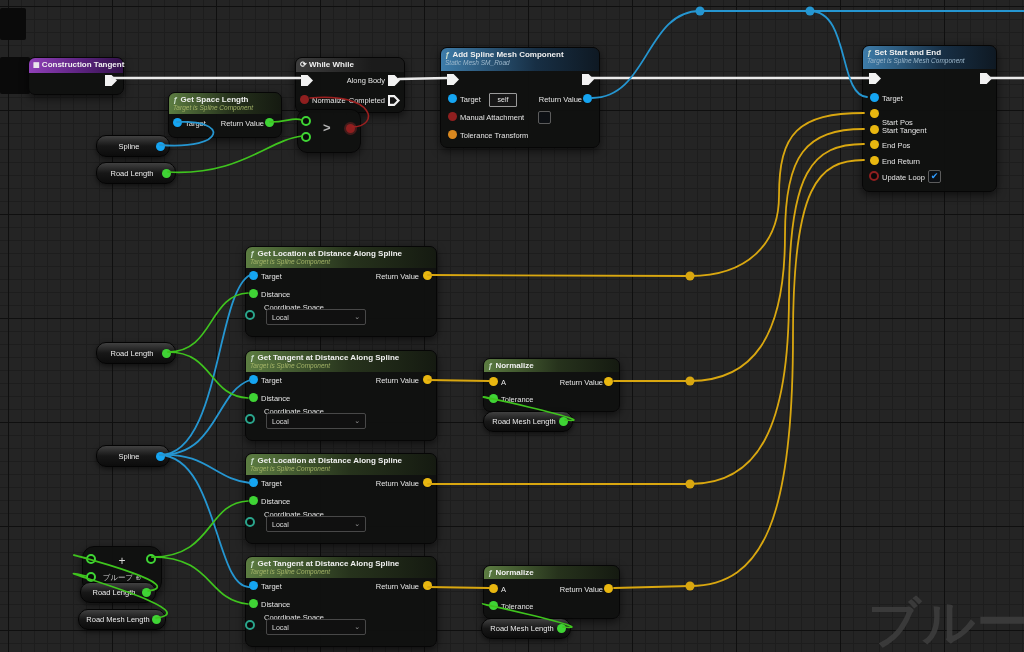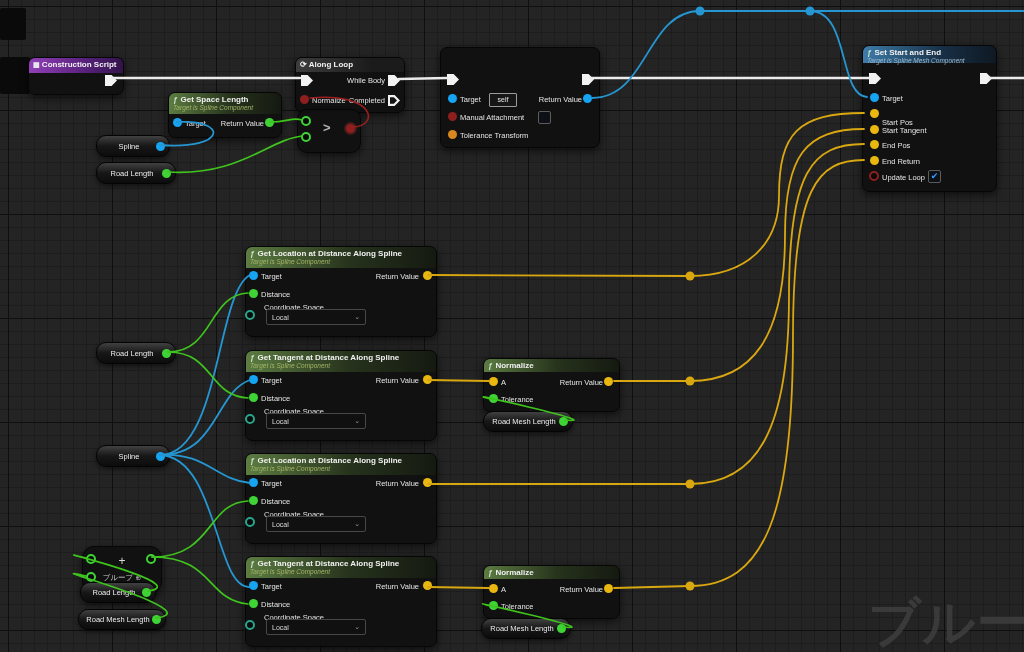--- a/index.html
+++ b/index.html
@@ -57,74 +57,78 @@
 <body>
 
 <div id="watermark">ブループ</div>
 
 <div class="blackbox" style="left:0;top:8px;width:26px;height:32px"></div>
 <div class="blackbox" style="left:0;top:57px;width:30px;height:37px"></div>
 
 <div class="node" style="left:28px;top:57px;width:94px;height:36px">
   <div class="nhead purple" style="height:15px">
     <div class="t"><span style="font-size:7px">▦</span>
-      <span>Construction Script</span></div>
+      <span>Construction Tangent</span></div>
   </div>
   <div class="exec" style="left:76px;top:17px"></div>
 </div>
 
 <div class="node" style="left:168px;top:92px;width:112px;height:44px">
   <div class="nhead green" style="height:21px">
     <div class="t"><span class="fx">ƒ</span><span>Get Space Length</span></div>
     <div class="s">Target is Spline Component</div>
   </div>
   <div class="dot" style="left:4px;top:25px;background:var(--pin-object)"></div>
   <div class="plabel" style="left:16px;top:26px">Target</div>
   <div class="dot" style="left:96px;top:25px;background:var(--pin-float)"></div>
   <div class="plabel" style="right:17px;top:26px">Return Value</div>
 </div>
 
 <div class="node" style="left:295px;top:57px;width:108px;height:54px">
   <div class="nhead plain" style="height:14px">
     <div class="t"><span style="font-size:8px">⟳</span>
-      <span>Along Loop</span></div>
+      <span>While While</span></div>
   </div>
   <div class="exec" style="left:5px;top:17px"></div>
-  <div class="plabel" style="right:19px;top:18px">While Body</div>
+  <div class="plabel" style="right:19px;top:18px">Along Body</div>
   <div class="exec" style="left:92px;top:17px"></div>
   <div class="dot" style="left:4px;top:37px;background:var(--pin-bool)"></div>
   <div class="plabel" style="left:16px;top:38px">Normalize</div>
   <div class="plabel" style="right:19px;top:38px">Completed</div>
   <div class="exec hollow" style="left:92px;top:37px"></div>
 </div>
 
 <div class="node" style="left:297px;top:109px;width:62px;height:42px;border-radius:10px">
   <div class="ring" style="left:3px;top:6px;border-color:var(--pin-float)"></div>
   <div class="ring" style="left:3px;top:22px;border-color:var(--pin-float)"></div>
   <div class="plabel" style="left:25px;top:13px;font-size:13px;color:#b4b4b4;font-weight:bold">&gt;</div>
   <div class="dot" style="left:48px;top:14px;background:var(--pin-bool);box-shadow:0 0 0 2px rgba(130,40,40,.45)"></div>
 </div>
 
 <div class="node" style="left:440px;top:47px;width:158px;height:99px">
+  <div class="nhead blue" style="height:23px">
+    <div class="t"><span class="fx">ƒ</span><span>Add Spline Mesh Component</span></div>
+    <div class="s">Static Mesh SM_Road</div>
+  </div>
   <div class="exec" style="left:6px;top:26px"></div>
   <div class="exec" style="left:141px;top:26px"></div>
   <div class="dot" style="left:7px;top:46px;background:var(--pin-object)"></div>
   <div class="plabel" style="left:19px;top:47px">Target</div>
   <div class="selfbox" style="left:48px;top:45px;width:26px;height:12px">self</div>
   <div class="dot" style="left:142px;top:46px;background:var(--pin-object)"></div>
   <div class="plabel" style="right:17px;top:47px">Return Value</div>
   <div class="dot" style="left:7px;top:64px;background:var(--pin-bool)"></div>
   <div class="plabel" style="left:19px;top:65px">Manual Attachment</div>
   <div class="cb" style="left:97px;top:63px"></div>
   <div class="dot" style="left:7px;top:82px;background:var(--pin-orange)"></div>
   <div class="plabel" style="left:19px;top:83px">Tolerance Transform</div>
 </div>
 
 <div class="node" style="left:862px;top:45px;width:133px;height:145px">
-  <div class="nhead blue" style="height:17px">
+  <div class="nhead blue" style="height:23px">
     <div class="t"><span class="fx">ƒ</span><span>Set Start and End</span></div>
     <div class="s">Target is Spline Mesh Component</div>
   </div>
   <div class="exec" style="left:6px;top:27px"></div>
   <div class="exec" style="left:117px;top:27px"></div>
   <div class="dot" style="left:7px;top:47px;background:var(--pin-object)"></div>
   <div class="plabel" style="left:19px;top:48px">Target</div>
   <div class="dot" style="left:7px;top:63px;background:var(--pin-vector)"></div>
   <div class="plabel" style="left:19px;top:72px">Start Pos</div>
   <div class="dot" style="left:7px;top:79px;background:var(--pin-vector)"></div>

